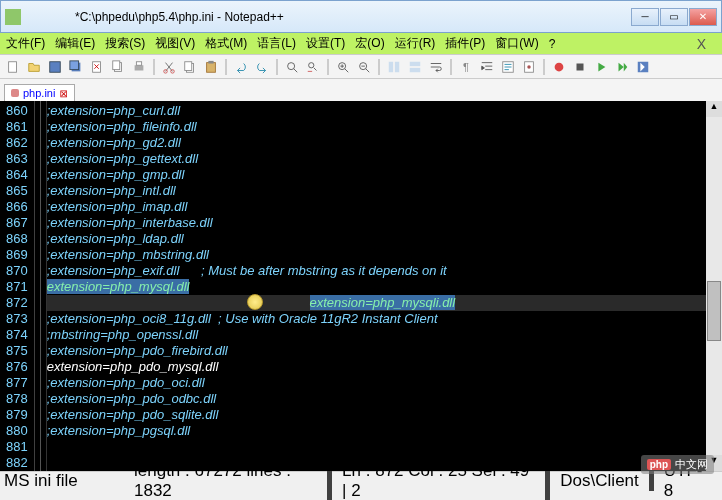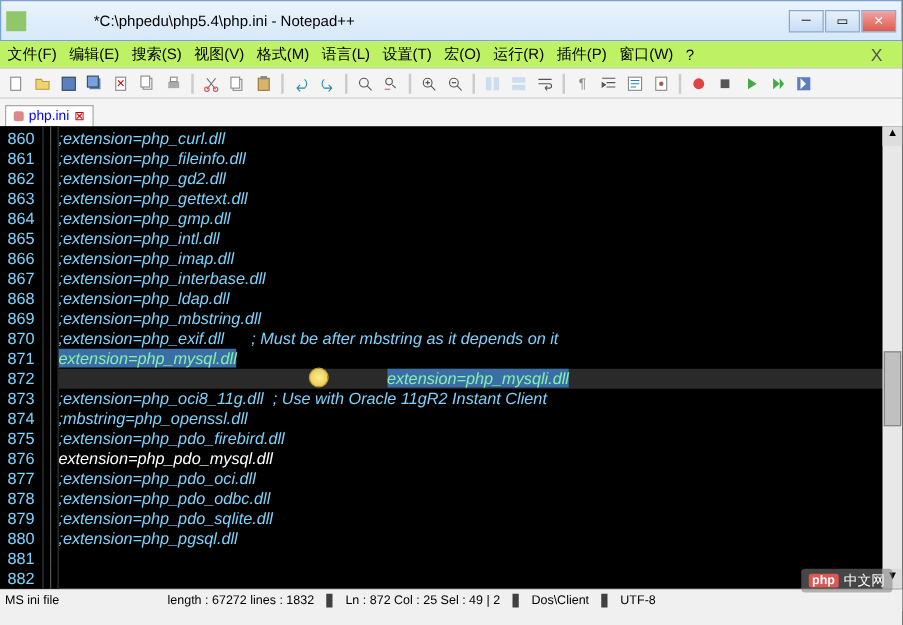--- a/index.html
+++ b/index.html
@@ -32,21 +32,21 @@
 .codeline { line-height: 16px; white-space: pre; font-style: italic; color: #cccccc; }
 .comment { color: #7dd3fc; }
 .active { color: #ffffff; font-style: italic; }
 .selected { background: #3a6ea5; color: #86efac; display: inline; }
 .cursor-dot { position:absolute; width:16px; height:16px; background:radial-gradient(circle,#ffec8b,#e0c54a); border-radius:50%; border:1px solid #b89b2f; }
 .currline { background: #2a2a2a; text-align: center; }
 .scroll { position:absolute; right:0; top:0; bottom:0; width:16px; background:#e8e8e8; }
 .scroll .thumb { position:absolute; right:1px; left:1px; top:180px; height:60px; background:#c0c0c0; border:1px solid #888; }
 .scroll .arr { position:absolute; left:0; right:0; height:16px; background:#ddd; text-align:center; font-size:9px; }
 .scroll .arr.up { top:0; } .scroll .arr.down { bottom:0; }
-.statusbar { height: 18px; background: #f0f0f0; border-top: 1px solid #ccc; display: flex; align-items: center; font-size: 10px; padding: 0 4px; }
+.statusbar { height: 18px; background: #f0f0f0; border-top: 1px solid #ccc; display: flex; align-items: center; font-size: 17px; padding: 0 4px; }
 .statusbar span { border-right: 5px solid #404040; padding: 0 10px; }
 .statusbar .first { border:none; padding-left:0; flex:0 0 120px; }
 .watermark { position:absolute; right:8px; bottom:26px; background:rgba(128,128,128,0.55); color:#fff; font-size:11px; padding:2px 6px; border-radius:3px; display:flex; align-items:center; gap:4px; }
 .watermark .logo { background:#d55; color:#fff; font-weight:bold; padding:0 3px; border-radius:2px; font-size:10px; }
 </style>
 </head>
 <body>
 
 <div class="titlebar">
   <div class="icon"></div>

